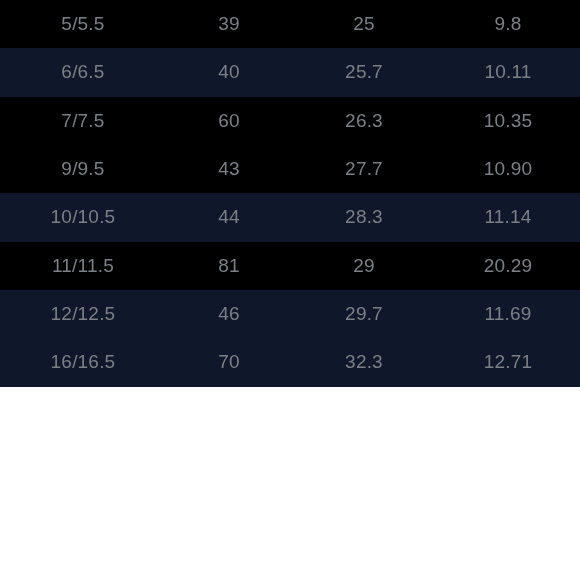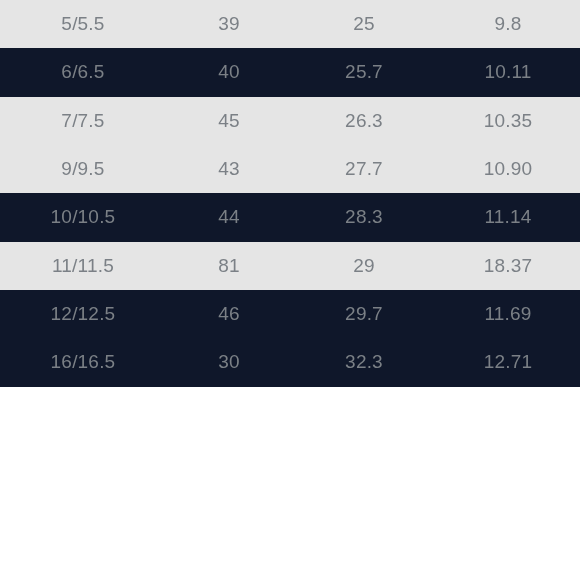--- a/index.html
+++ b/index.html
@@ -15,21 +15,22 @@
   }
   .size-table {
     width: 580px;
     border-collapse: collapse;
     table-layout: fixed;
   }
   .size-table tr {
     height: 48.33px;
   }
   .size-table tr.odd-row {
-    background: #e5e5e5;
+    background: #000000;
+    text-decoration: underline;
   }
   .size-table tr.even-row {
     background: #0f172a;
   }
   .size-table td {
     text-align: center;
     vertical-align: middle;
     color: #7b8086;
     font-size: 19px;
     font-weight: 400;
@@ -54,48 +55,48 @@
       <td class="col-3">9.8</td>
     </tr>
     <tr class="even-row">
       <td class="col-0">6/6.5</td>
       <td class="col-1">40</td>
       <td class="col-2">25.7</td>
       <td class="col-3">10.11</td>
     </tr>
     <tr class="odd-row">
       <td class="col-0">7/7.5</td>
-      <td class="col-1">45</td>
+      <td class="col-1">60</td>
       <td class="col-2">26.3</td>
       <td class="col-3">10.35</td>
     </tr>
     <tr class="odd-row">
       <td class="col-0">9/9.5</td>
       <td class="col-1">43</td>
       <td class="col-2">27.7</td>
       <td class="col-3">10.90</td>
     </tr>
     <tr class="even-row">
       <td class="col-0">10/10.5</td>
       <td class="col-1">44</td>
       <td class="col-2">28.3</td>
       <td class="col-3">11.14</td>
     </tr>
     <tr class="odd-row">
       <td class="col-0">11/11.5</td>
       <td class="col-1">81</td>
       <td class="col-2">29</td>
-      <td class="col-3">18.37</td>
+      <td class="col-3">20.29</td>
     </tr>
     <tr class="even-row">
       <td class="col-0">12/12.5</td>
       <td class="col-1">46</td>
       <td class="col-2">29.7</td>
       <td class="col-3">11.69</td>
     </tr>
     <tr class="even-row">
       <td class="col-0">16/16.5</td>
-      <td class="col-1">30</td>
+      <td class="col-1">70</td>
       <td class="col-2">32.3</td>
       <td class="col-3">12.71</td>
     </tr>
   </tbody>
 </table>
 
 </body></html>

